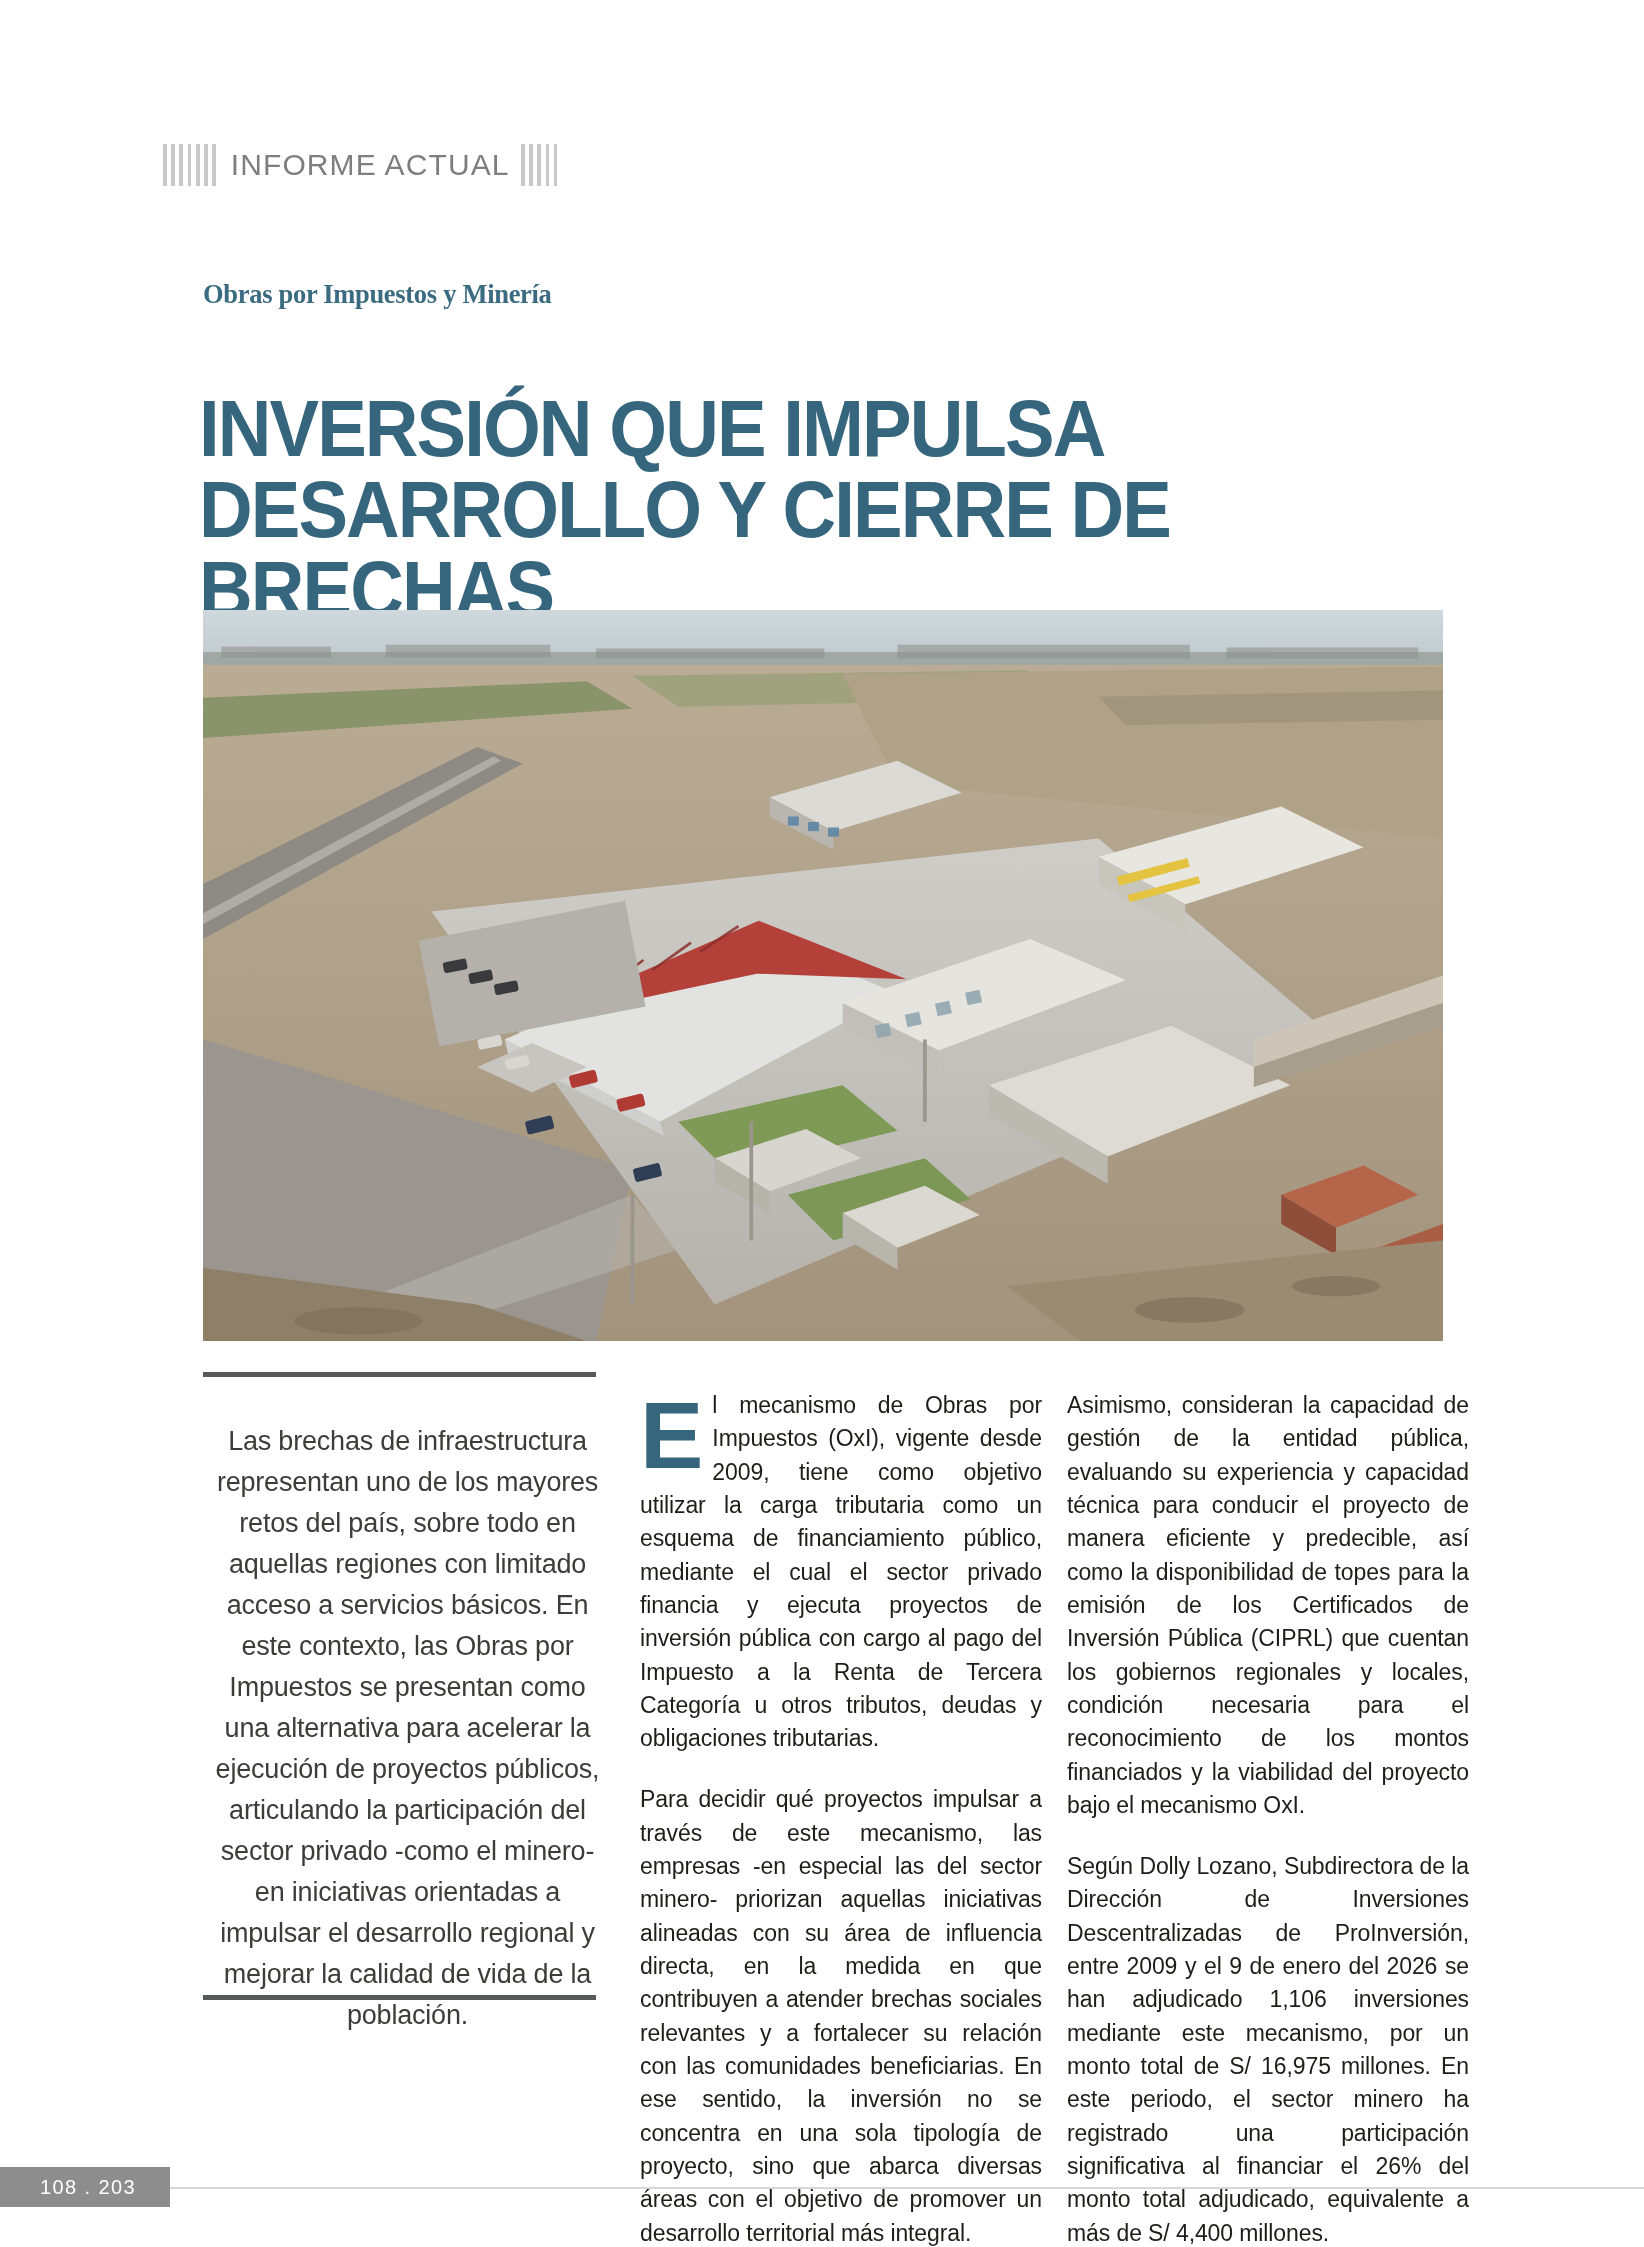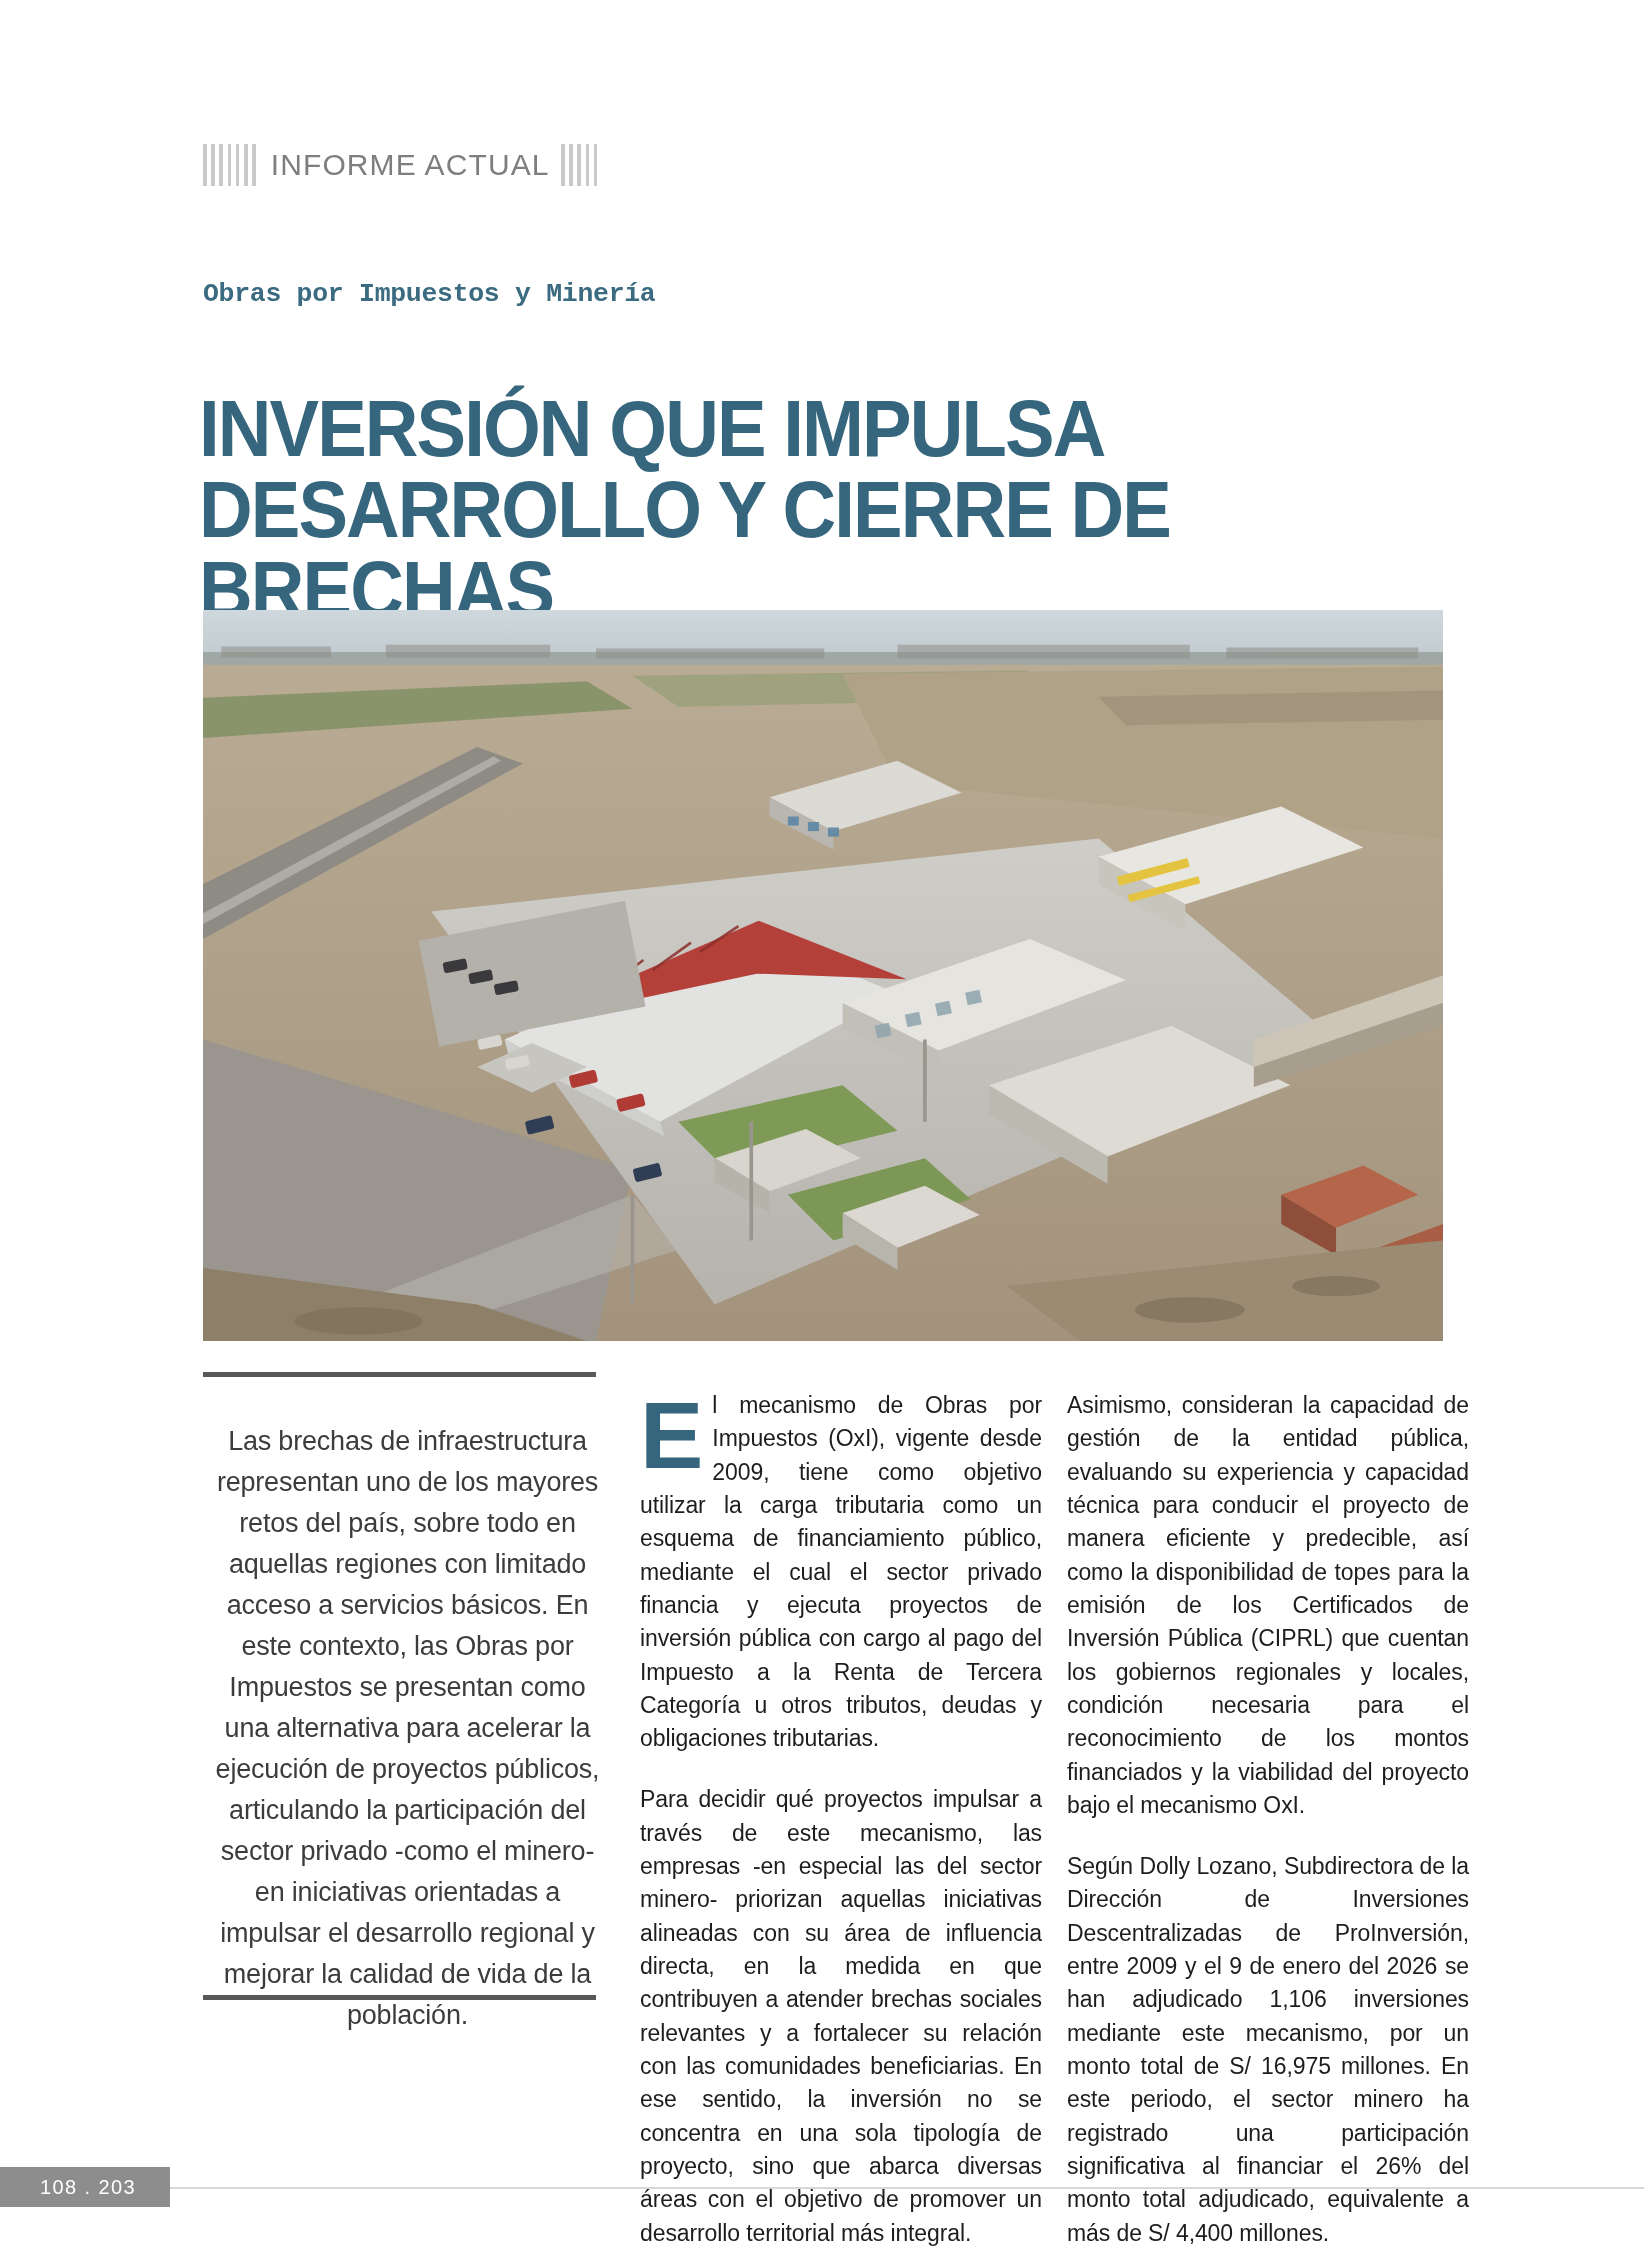--- a/index.html
+++ b/index.html
@@ -22,21 +22,20 @@
   }
 
   
   .kicker-wrap {
     position: absolute;
     left: 163px;
     top: 139px;
     display: flex;
     align-items: center;
     height: 51px;
-    margin-left: 40px;
   }
   .hatch {
     width: 55px;
     height: 42px;
     background: repeating-linear-gradient(
       to right,
       #c9c9c9 0px, #c9c9c9 3.7px,
       #ffffff 3.7px, #ffffff 8.2px
     );
   }
@@ -55,21 +54,21 @@
 
   
   .overline {
     position: absolute;
     left: 203px;
     top: 279px;
     font-size: 26.5px;
     font-weight: bold;
     color: #3b6b80;
     letter-spacing: -0.3px;
-    font-family: Liberation Mono, monospace;
+    font-family: Liberation Serif, serif;
   }
   .headline {
     position: absolute;
     left: 199px;
     top: 336px;
     width: 1297px;
     color: #35667d;
     font-family: "Liberation Sans", sans-serif;
     font-weight: bold;
     font-size: 79px;

